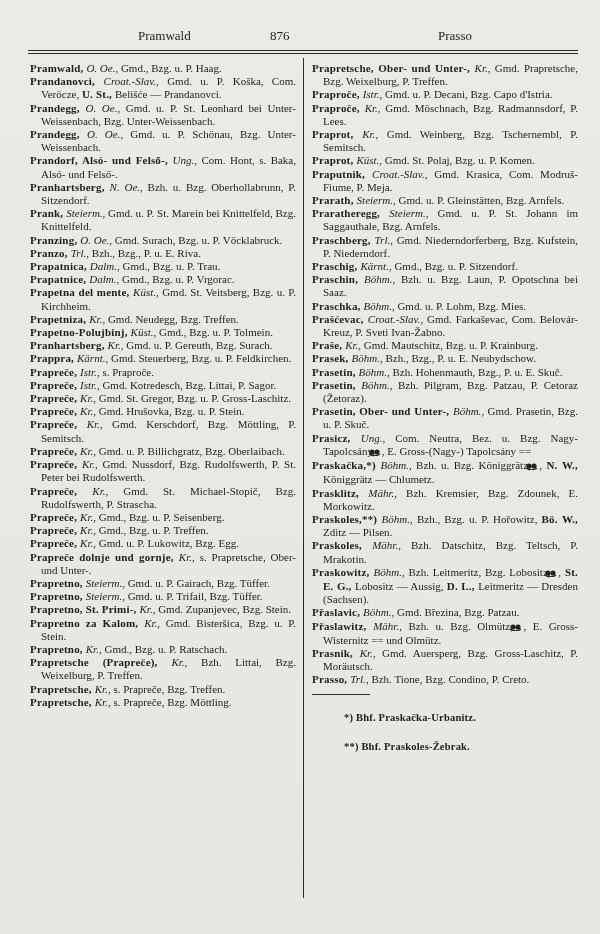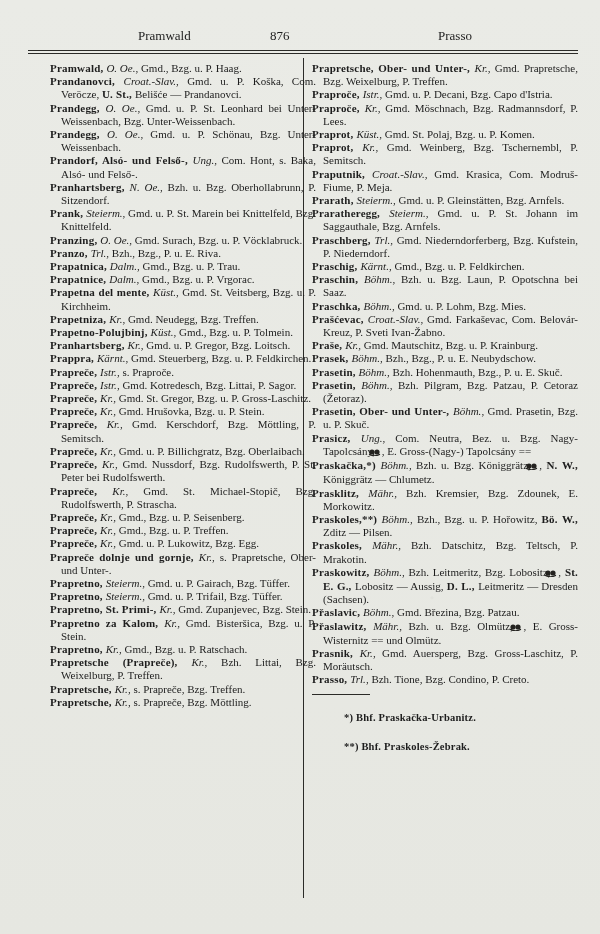--- a/index.html
+++ b/index.html
@@ -16,21 +16,21 @@
   .running-header{position:absolute;top:28px;left:0;width:500px;height:18px;font-size:13px;}
   .rh-left{position:absolute;left:138px;}
   .rh-center{position:absolute;left:270px;width:60px;}
   .rh-right{position:absolute;left:438px;}
   .double-rule{
     position:absolute;top:50px;left:28px;width:550px;height:2px;
     border-top:1.4px solid #2b2b28;border-bottom:1px solid #2b2b28;
   }
   .col-divider{position:absolute;top:58px;left:303px;width:1px;height:840px;background:#2b2b28;}
   .text-col{position:absolute;top:62px;width:266px;}
-  #col-left{left:30px;margin-left:20px;}
+  #col-left{left:30px;}
   #col-right{left:312px;}
   .entry{
     margin:0;font-size:11px;line-height:13.2px;text-align:justify;
     text-indent:-11px;padding-left:11px;
   }
   .b{font-weight:bold;letter-spacing:.2px;}
   .i{font-style:italic;}
   .horn{display:inline-block;vertical-align:-1px;margin:0 1px;}
   .footnote-rule{width:58px;border-top:1px solid #2b2b28;margin:7px 0 5px 0;height:0;}
   .footnote{
@@ -58,21 +58,21 @@
     <p class="entry"><span class="b">Prandorf, Alsó- und Felső-, </span><span class="i">Ung.</span><span class="r">, Com. Hont, s. Baka, Alsó- und Felső-.</span></p>
     <p class="entry"><span class="b">Pranhartsberg, </span><span class="i">N. Oe.</span><span class="r">, Bzh. u. Bzg. Oberhollabrunn, P. Sitzendorf.</span></p>
     <p class="entry"><span class="b">Prank, </span><span class="i">Steierm.</span><span class="r">, Gmd. u. P. St. Marein bei Knittelfeld, Bzg. Knittelfeld.</span></p>
     <p class="entry"><span class="b">Pranzing, </span><span class="i">O. Oe.</span><span class="r">, Gmd. Surach, Bzg. u. P. Vöcklabruck.</span></p>
     <p class="entry"><span class="b">Pranzo, </span><span class="i">Trl.</span><span class="r">, Bzh., Bzg., P. u. E. Riva.</span></p>
     <p class="entry"><span class="b">Prapatnica, </span><span class="i">Dalm.</span><span class="r">, Gmd., Bzg. u. P. Trau.</span></p>
     <p class="entry"><span class="b">Prapatnice, </span><span class="i">Dalm.</span><span class="r">, Gmd., Bzg. u. P. Vrgorac.</span></p>
     <p class="entry"><span class="b">Prapetna del mente, </span><span class="i">Küst.</span><span class="r">, Gmd. St. Veitsberg, Bzg. u. P. Kirchheim.</span></p>
     <p class="entry"><span class="b">Prapetniza, </span><span class="i">Kr.</span><span class="r">, Gmd. Neudegg, Bzg. Treffen.</span></p>
     <p class="entry"><span class="b">Prapetno-Polujbinj, </span><span class="i">Küst.</span><span class="r">, Gmd., Bzg. u. P. Tolmein.</span></p>
-    <p class="entry"><span class="b">Pranhartsberg, </span><span class="i">Kr.</span><span class="r">, Gmd. u. P. Gregor, Bzg. Loitsch.</span></p>
+    <p class="entry"><span class="b">Pranhartsberg, </span><span class="i">Kr.</span><span class="r">, Gmd. u. P. Gereuth, Bzg. Surach.</span></p>
     <p class="entry"><span class="b">Prappra, </span><span class="i">Kärnt.</span><span class="r">, Gmd. Steuerberg, Bzg. u. P. Feldkirchen.</span></p>
     <p class="entry"><span class="b">Prapreče, </span><span class="i">Istr.</span><span class="r">, s. Praproče.</span></p>
     <p class="entry"><span class="b">Prapreče, </span><span class="i">Istr.</span><span class="r">, Gmd. Kotredesch, Bzg. Littai, P. Sagor.</span></p>
     <p class="entry"><span class="b">Prapreče, </span><span class="i">Kr.</span><span class="r">, Gmd. St. Gregor, Bzg. u. P. Gross-Laschitz.</span></p>
     <p class="entry"><span class="b">Prapreče, </span><span class="i">Kr.</span><span class="r">, Gmd. Hrušovka, Bzg. u. P. Stein.</span></p>
     <p class="entry"><span class="b">Prapreče, </span><span class="i">Kr.</span><span class="r">, Gmd. Kerschdorf, Bzg. Möttling, P. Semitsch.</span></p>
     <p class="entry"><span class="b">Prapreče, </span><span class="i">Kr.</span><span class="r">, Gmd. u. P. Billichgratz, Bzg. Oberlaibach.</span></p>
     <p class="entry"><span class="b">Prapreče, </span><span class="i">Kr.</span><span class="r">, Gmd. Nussdorf, Bzg. Rudolfswerth, P. St. Peter bei Rudolfswerth.</span></p>
     <p class="entry"><span class="b">Prapreče, </span><span class="i">Kr.</span><span class="r">, Gmd. St. Michael-Stopič, Bzg. Rudolfswerth, P. Strascha.</span></p>
     <p class="entry"><span class="b">Prapreče, </span><span class="i">Kr.</span><span class="r">, Gmd., Bzg. u. P. Seisenberg.</span></p>
@@ -85,27 +85,27 @@
     <p class="entry"><span class="b">Prapretno za Kalom, </span><span class="i">Kr.</span><span class="r">, Gmd. Bisteršica, Bzg. u. P. Stein.</span></p>
     <p class="entry"><span class="b">Prapretno, </span><span class="i">Kr.</span><span class="r">, Gmd., Bzg. u. P. Ratschach.</span></p>
     <p class="entry"><span class="b">Prapretsche (Prapreče), </span><span class="i">Kr.</span><span class="r">, Bzh. Littai, Bzg. Weixelburg, P. Treffen.</span></p>
     <p class="entry"><span class="b">Prapretsche, </span><span class="i">Kr.</span><span class="r">, s. Prapreče, Bzg. Treffen.</span></p>
     <p class="entry"><span class="b">Prapretsche, </span><span class="i">Kr.</span><span class="r">, s. Prapreče, Bzg. Möttling.</span></p>
   </div>
 <div id="col-right" class="text-col">
     <p class="entry"><span class="b">Prapretsche, Ober- und Unter-, </span><span class="i">Kr.</span><span class="r">, Gmd. Prapretsche, Bzg. Weixelburg, P. Treffen.</span></p>
     <p class="entry"><span class="b">Praproče, </span><span class="i">Istr.</span><span class="r">, Gmd. u. P. Decani, Bzg. Capo d'Istria.</span></p>
     <p class="entry"><span class="b">Praproče, </span><span class="i">Kr.</span><span class="r">, Gmd. Möschnach, Bzg. Radmannsdorf, P. Lees.</span></p>
+    <p class="entry"><span class="b">Praprot, </span><span class="i">Kr.</span><span class="r">, Gmd. Weinberg, Bzg. Tschernembl, P. Semitsch.</span></p>
     <p class="entry"><span class="b">Praprot, </span><span class="i">Küst.</span><span class="r">, Gmd. St. Polaj, Bzg. u. P. Komen.</span></p>
-    <p class="entry"><span class="b">Praprot, </span><span class="i">Kr.</span><span class="r">, Gmd. Weinberg, Bzg. Tschernembl, P. Semitsch.</span></p>
     <p class="entry"><span class="b">Praputnik, </span><span class="i">Croat.-Slav.</span><span class="r">, Gmd. Krasica, Com. Modruš-Fiume, P. Meja.</span></p>
     <p class="entry"><span class="b">Prarath, </span><span class="i">Steierm.</span><span class="r">, Gmd. u. P. Gleinstätten, Bzg. Arnfels.</span></p>
     <p class="entry"><span class="b">Praratheregg, </span><span class="i">Steierm.</span><span class="r">, Gmd. u. P. St. Johann im Saggauthale, Bzg. Arnfels.</span></p>
     <p class="entry"><span class="b">Praschberg, </span><span class="i">Trl.</span><span class="r">, Gmd. Niederndorferberg, Bzg. Kufstein, P. Niederndorf.</span></p>
-    <p class="entry"><span class="b">Praschig, </span><span class="i">Kärnt.</span><span class="r">, Gmd., Bzg. u. P. Feldkirchen.</span></p>
+    <p class="entry"><span class="b">Praschig, </span><span class="i">Kärnt.</span><span class="r">, Gmd., Bzg. u. P. Sitzendorf.</span></p>
     <p class="entry"><span class="b">Praschin, </span><span class="i">Böhm.</span><span class="r">, Bzh. u. Bzg. Laun, P. Opotschna bei Saaz.</span></p>
     <p class="entry"><span class="b">Praschka, </span><span class="i">Böhm.</span><span class="r">, Gmd. u. P. Lohm, Bzg. Mies.</span></p>
     <p class="entry"><span class="b">Prašćevac, </span><span class="i">Croat.-Slav.</span><span class="r">, Gmd. Farkaševac, Com. Belovár-Kreuz, P. Sveti Ivan-Žabno.</span></p>
     <p class="entry"><span class="b">Praše, </span><span class="i">Kr.</span><span class="r">, Gmd. Mautschitz, Bzg. u. P. Krainburg.</span></p>
     <p class="entry"><span class="b">Prasek, </span><span class="i">Böhm.</span><span class="r">, Bzh., Bzg., P. u. E. Neubydschow.</span></p>
     <p class="entry"><span class="b">Prasetin, </span><span class="i">Böhm.</span><span class="r">, Bzh. Hohenmauth, Bzg., P. u. E. Skuč.</span></p>
     <p class="entry"><span class="b">Prasetin, </span><span class="i">Böhm.</span><span class="r">, Bzh. Pilgram, Bzg. Patzau, P. Cetoraz (Žetoraz).</span></p>
     <p class="entry"><span class="b">Prasetin, Ober- und Unter-, </span><span class="i">Böhm.</span><span class="r">, Gmd. Prasetin, Bzg. u. P. Skuč.</span></p>
     <p class="entry"><span class="b">Prasicz, </span><span class="i">Ung.</span><span class="r">, Com. Neutra, Bez. u. Bzg. Nagy-Tapolcsány, </span><span class="horn"><svg width="13" height="8" viewBox="0 0 13 8">
           <circle cx="4" cy="4" r="2.6" fill="#23221f"></circle>

